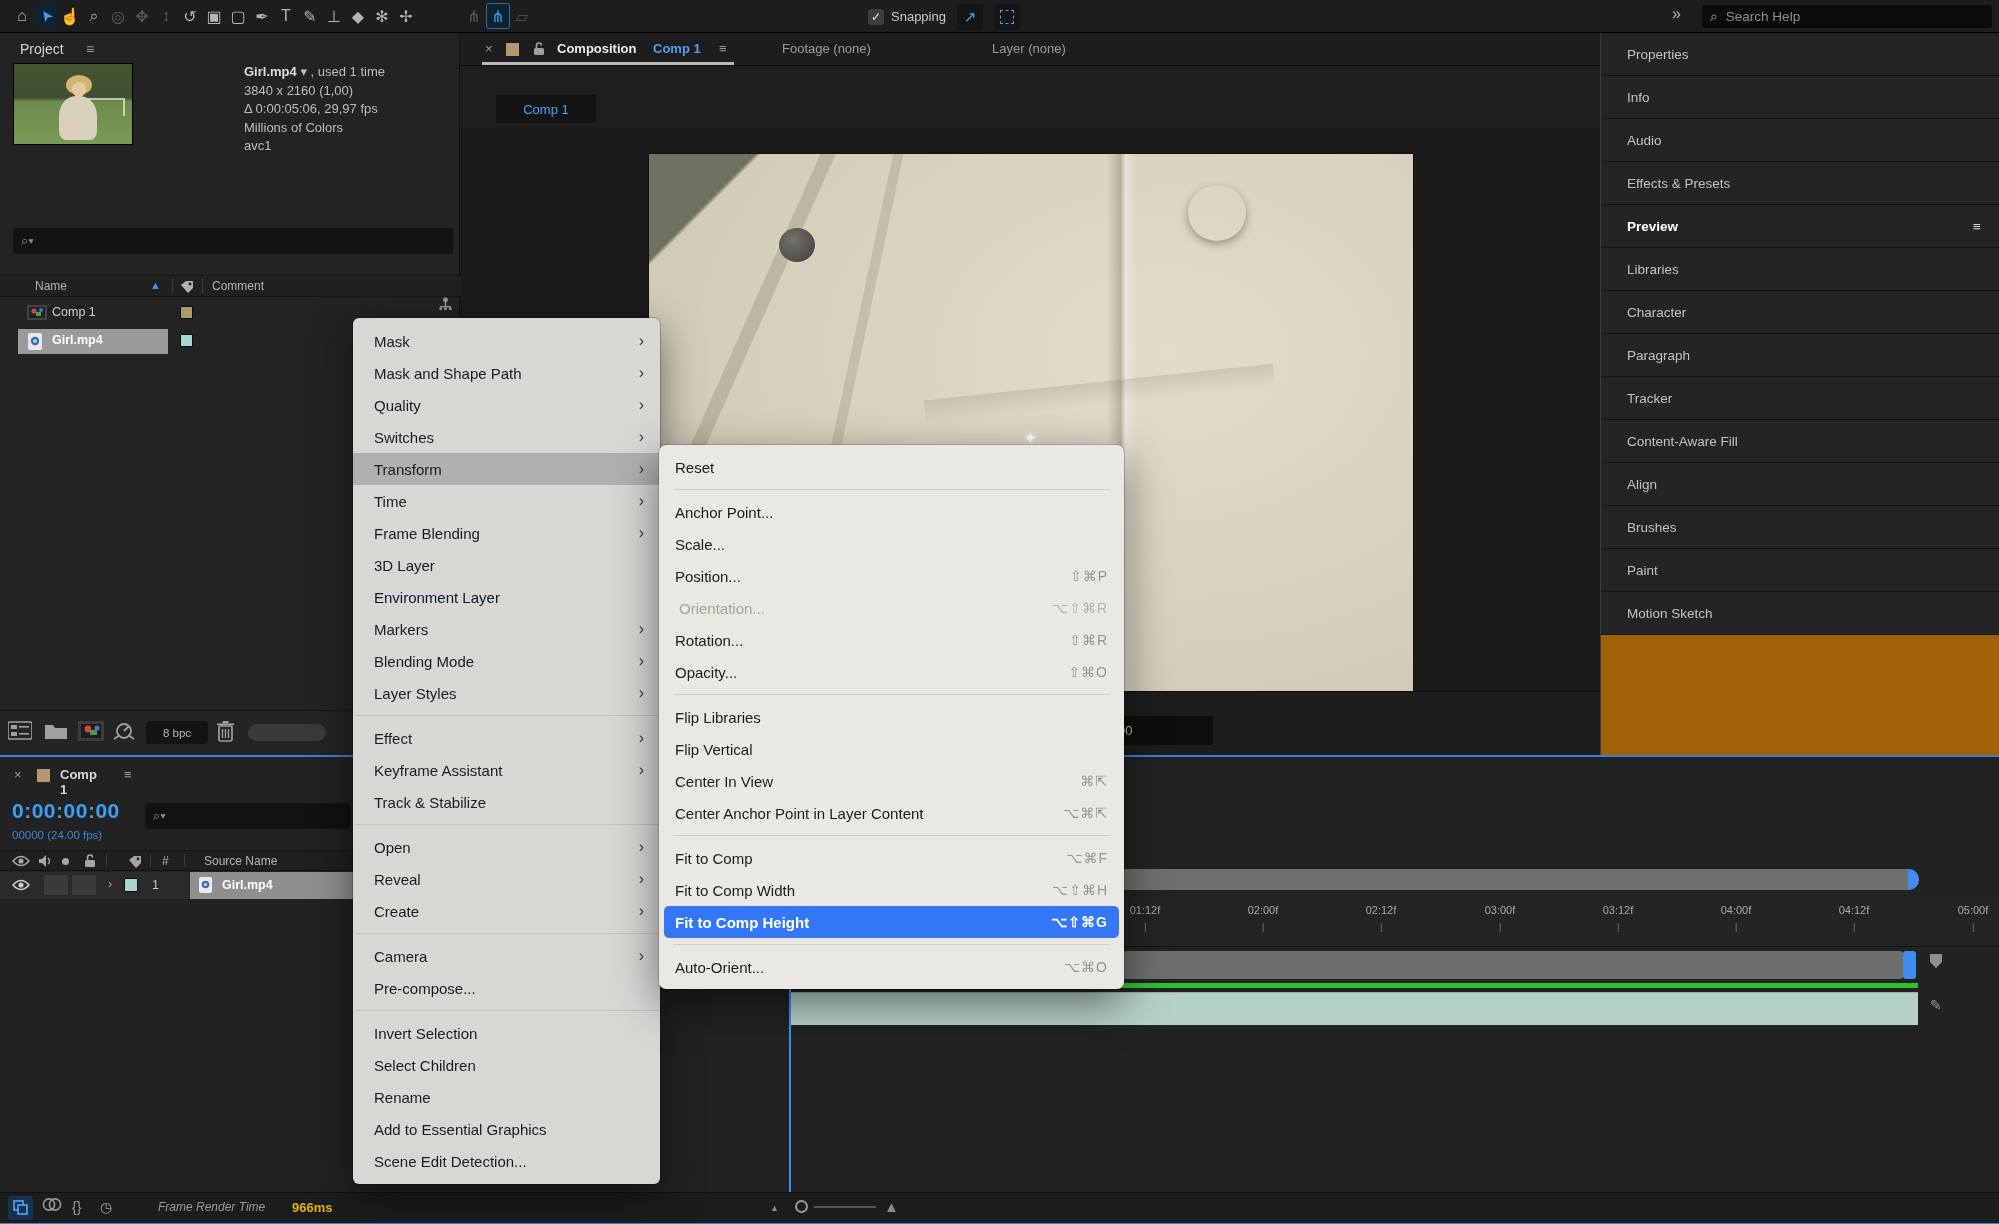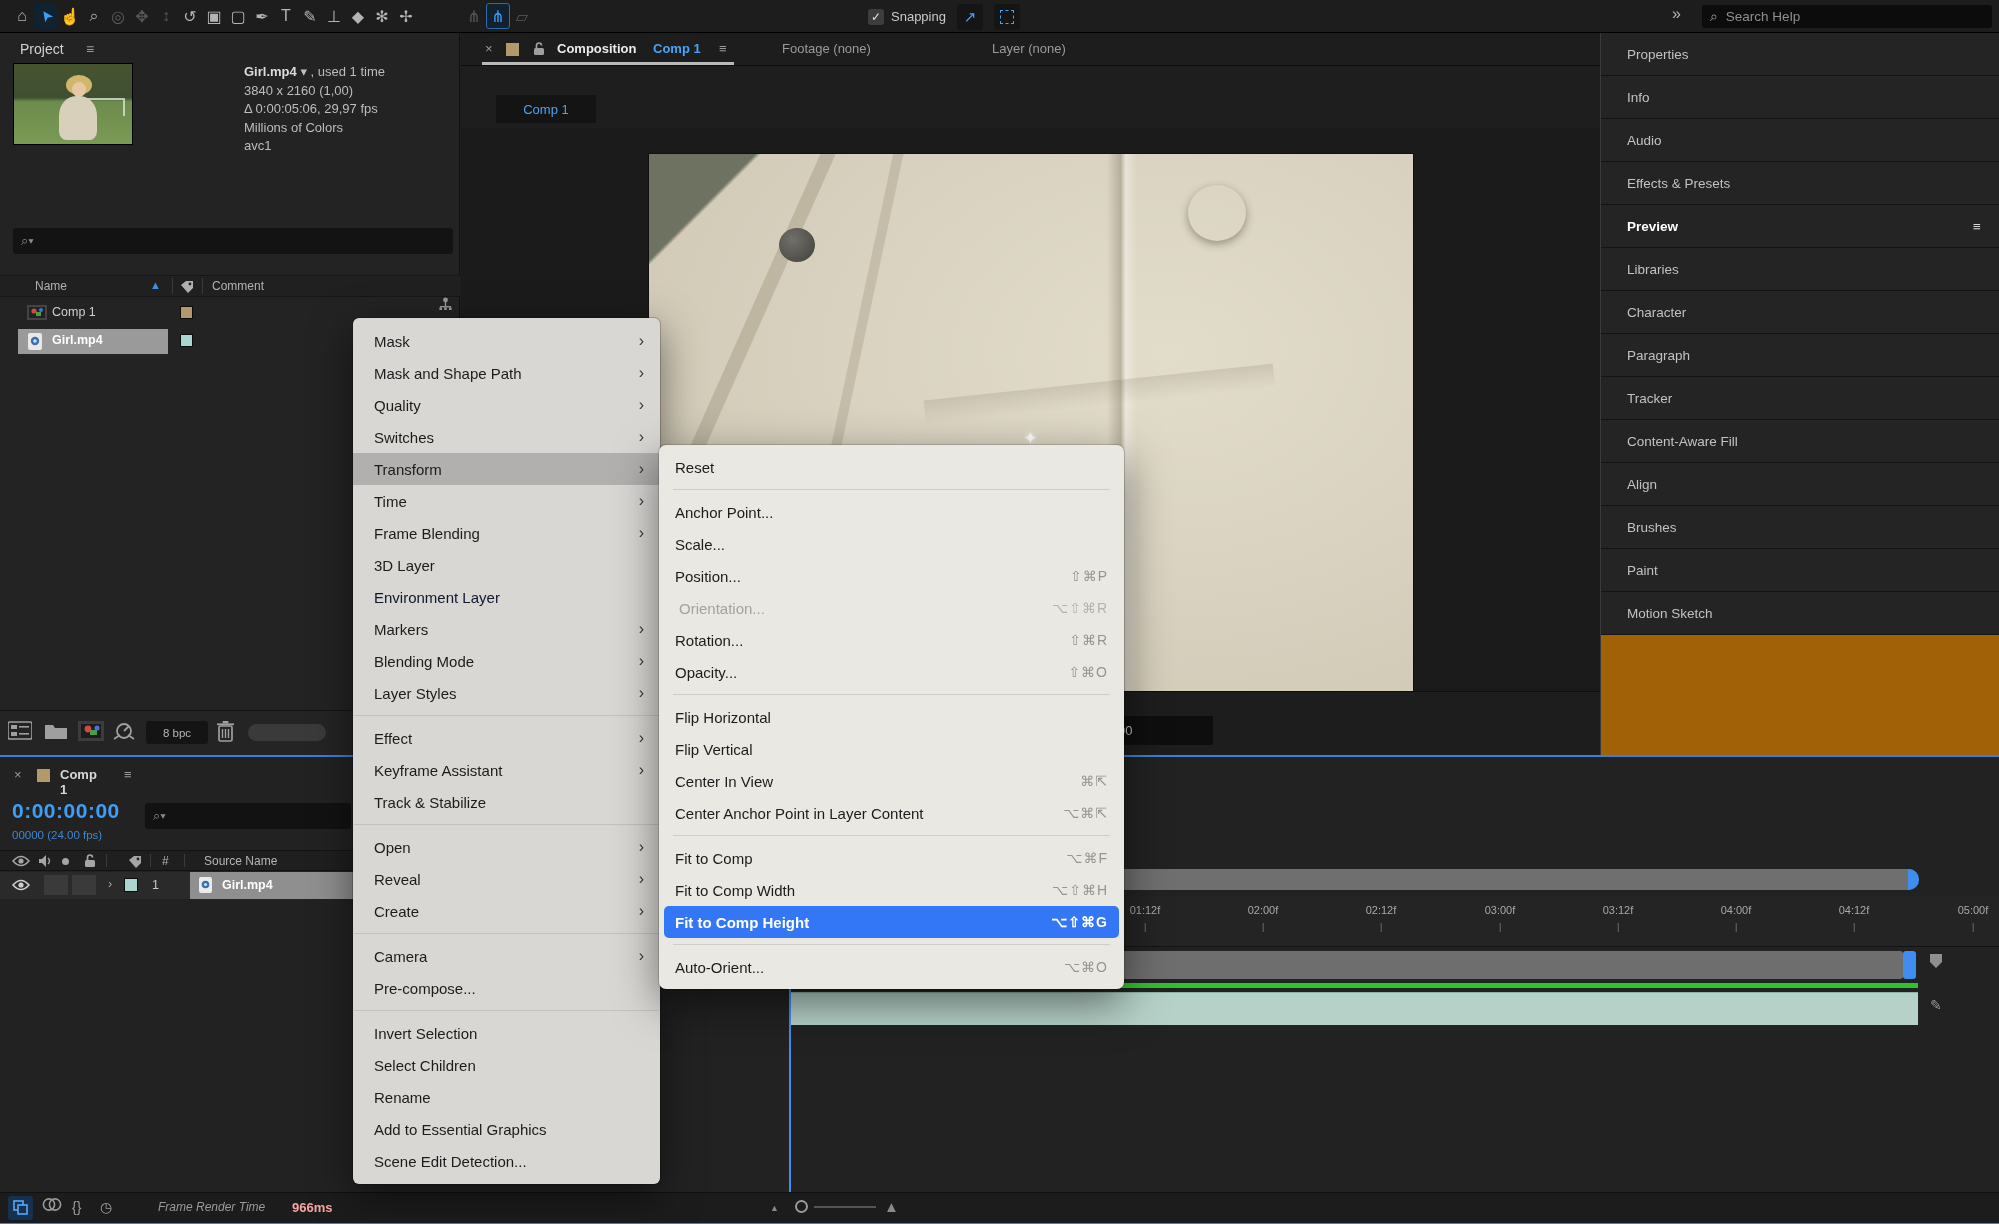--- a/index.html
+++ b/index.html
@@ -119,21 +119,21 @@
   .workarea{position:absolute;left:800px;top:194px;width:1103px;height:28px;background:#6e6e6e;border-radius:3px;}
   .wa-cap{position:absolute;left:1903px;top:194px;width:13px;height:28px;background:#3f8df0;border-radius:3px;}
   .marker-gutter{position:absolute;left:1928px;top:196px;color:#9a9a9a;}
   .renderline{position:absolute;left:800px;top:226px;width:1118px;height:5px;background:#2ec22e;}
   .layerbar{position:absolute;left:790px;top:235px;width:1128px;height:33px;background:#b6d1c7;border-top:1px solid #8fb3a8;}
   .pencil-gutter{position:absolute;left:1930px;top:240px;color:#9a9a9a;font-size:14px;}
   .tl-bottom{position:absolute;left:0;top:435px;width:1999px;height:31px;background:#1c1c1c;border-top:1px solid #101010;}
   .st-icon{position:absolute;top:4px;color:#9a9a9a;font-size:14px;}
   .layers-btn{position:absolute;left:8px;top:3px;width:25px;height:24px;background:#163050;border-radius:3px;display:flex;align-items:center;justify-content:center;}
   .status-label{position:absolute;left:158px;top:7px;font-size:12px;color:#9a9a9a;font-style:italic;}
-  .status-value{position:absolute;left:292px;top:7px;font-size:13px;color:#fca5a5;font-weight:bold;}
+  .status-value{position:absolute;left:292px;top:7px;font-size:13px;color:#eab308;font-weight:bold;}
   .zoom-small{position:absolute;left:770px;top:10px;color:#8a8a8a;font-size:9px;}
   .zoom-knob{position:absolute;left:795px;top:7px;width:13px;height:13px;border:2px solid #9a9a9a;border-radius:50%;}
   .zoom-track{position:absolute;left:814px;top:13px;width:62px;height:2px;background:#555;}
   .zoom-big{position:absolute;left:884px;top:5px;color:#8a8a8a;font-size:15px;}
   .blue-bottom{position:absolute;left:0;top:466px;width:1999px;height:3px;background:#3b82d9;}
 
   
   .menu{position:absolute;left:353px;top:318px;width:307px;background:#d8d7d4;border-radius:6px;box-shadow:0 12px 40px rgba(0,0,0,.5),0 0 0 1px rgba(0,0,0,.2);padding:7px 0;z-index:70;}
   .m-item{height:32px;display:flex;align-items:center;padding:0 16px 0 21px;font-size:15px;color:#1c1c1c;}
   .m-item .m-label{flex:1;white-space:nowrap;}
@@ -753,21 +753,21 @@
       </div>
       <div class="s-item">
         <span class="m-label">Opacity...</span>
         <span class="m-short">⇧⌘O</span>
       </div>
       <div class="s-item sep">
         <span class="m-label"></span>
 
       </div>
       <div class="s-item">
-        <span class="m-label">Flip Horizontal</span>
+        <span class="m-label">Flip Libraries</span>
         <span class="m-short"></span>
       </div>
       <div class="s-item">
         <span class="m-label">Flip Vertical</span>
         <span class="m-short"></span>
       </div>
       <div class="s-item">
         <span class="m-label">Center In View</span>
         <span class="m-short">⌘⇱</span>
       </div>

